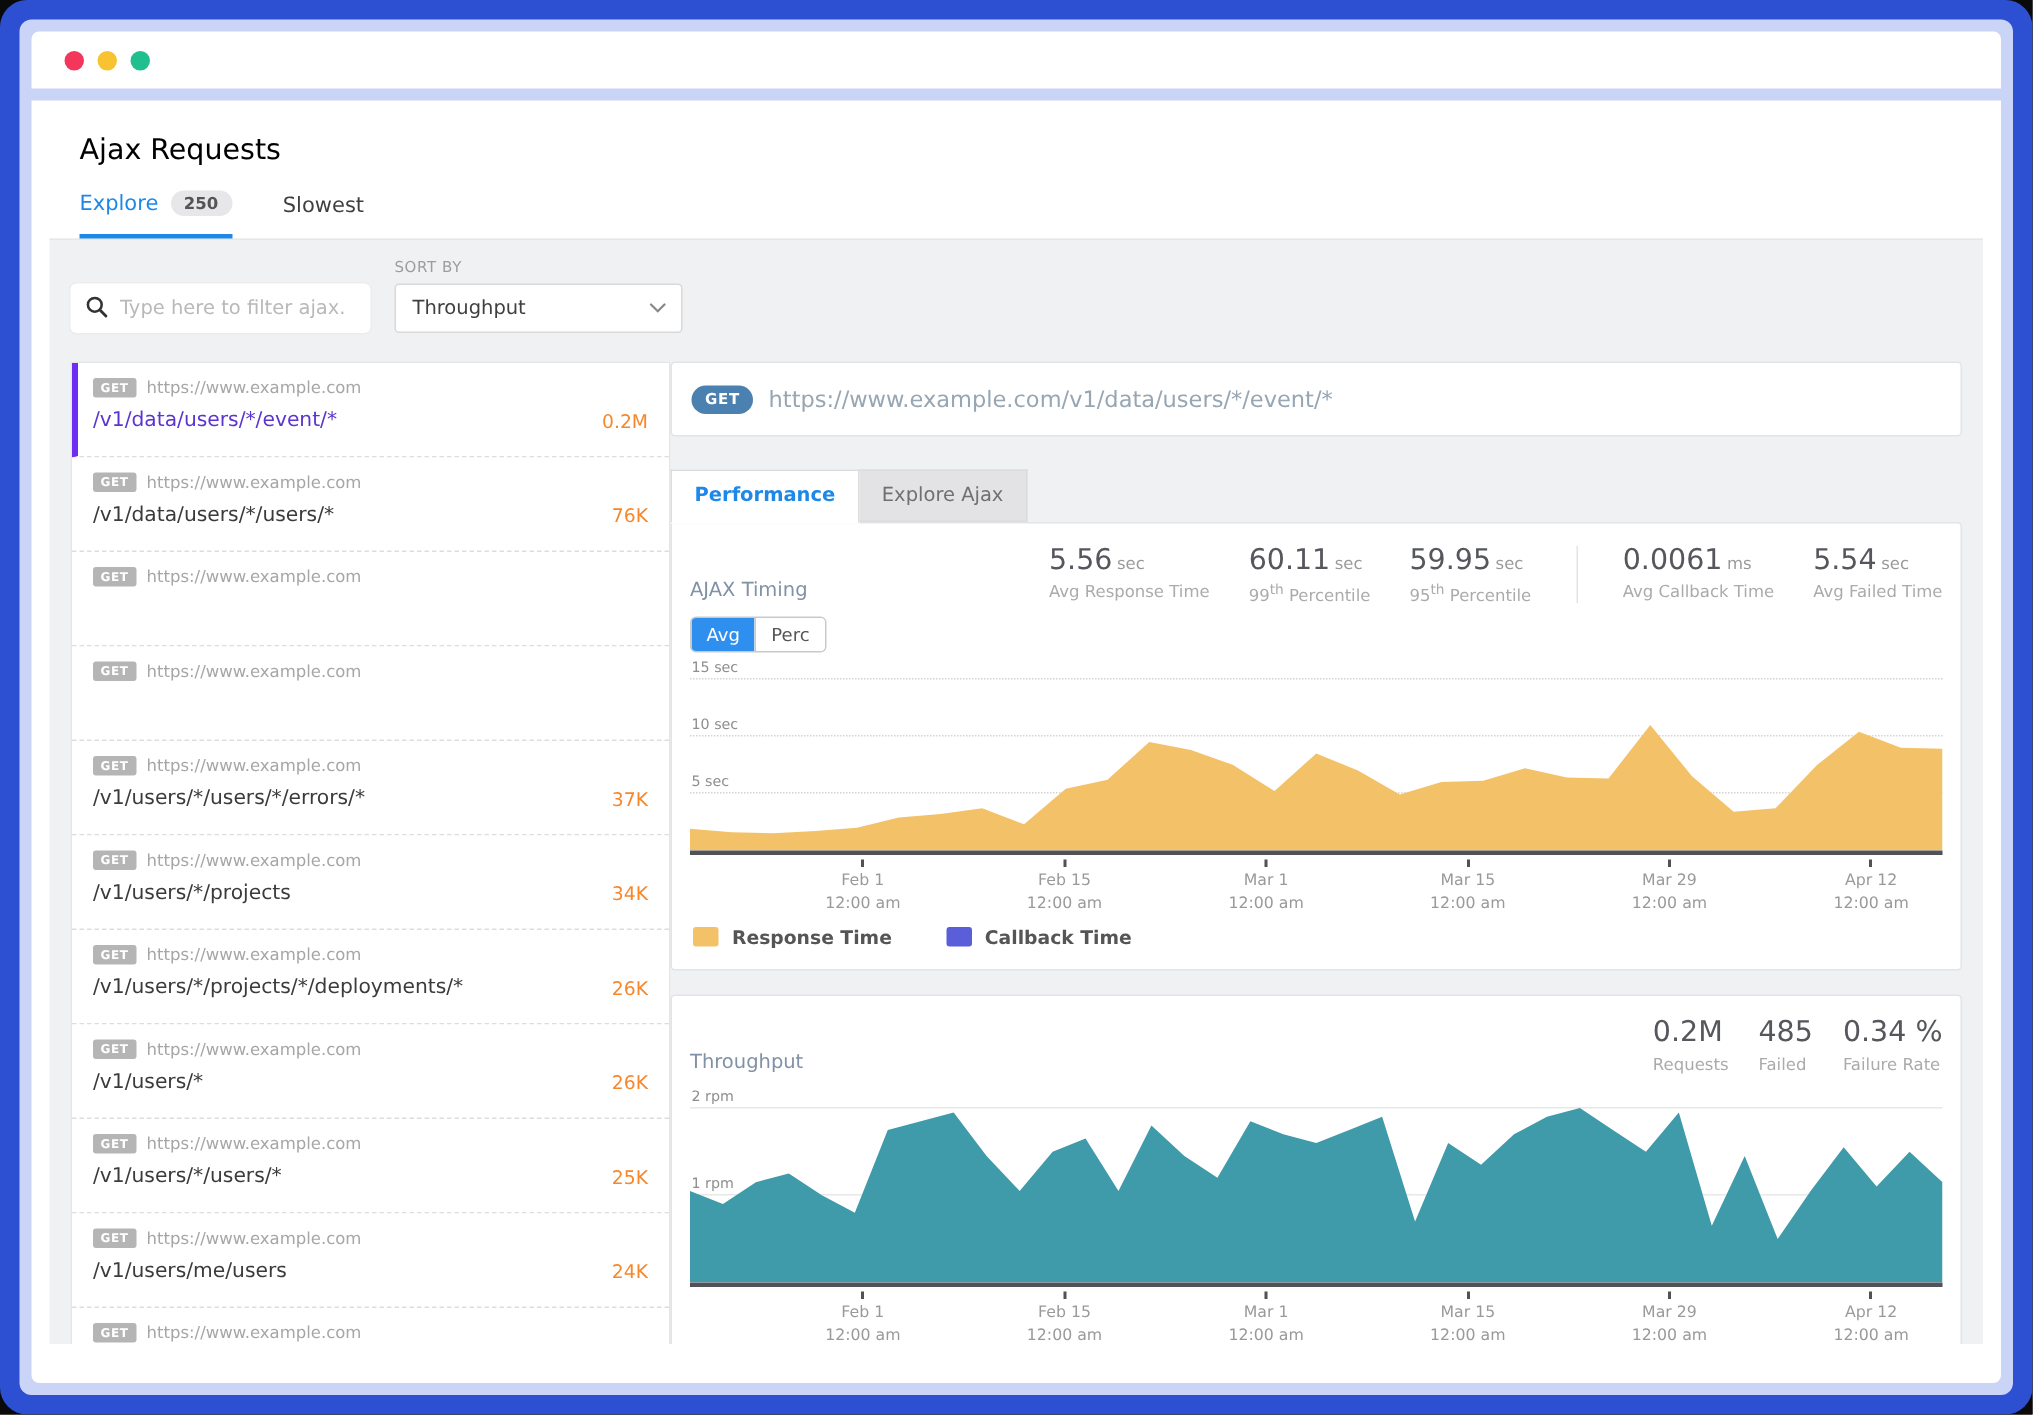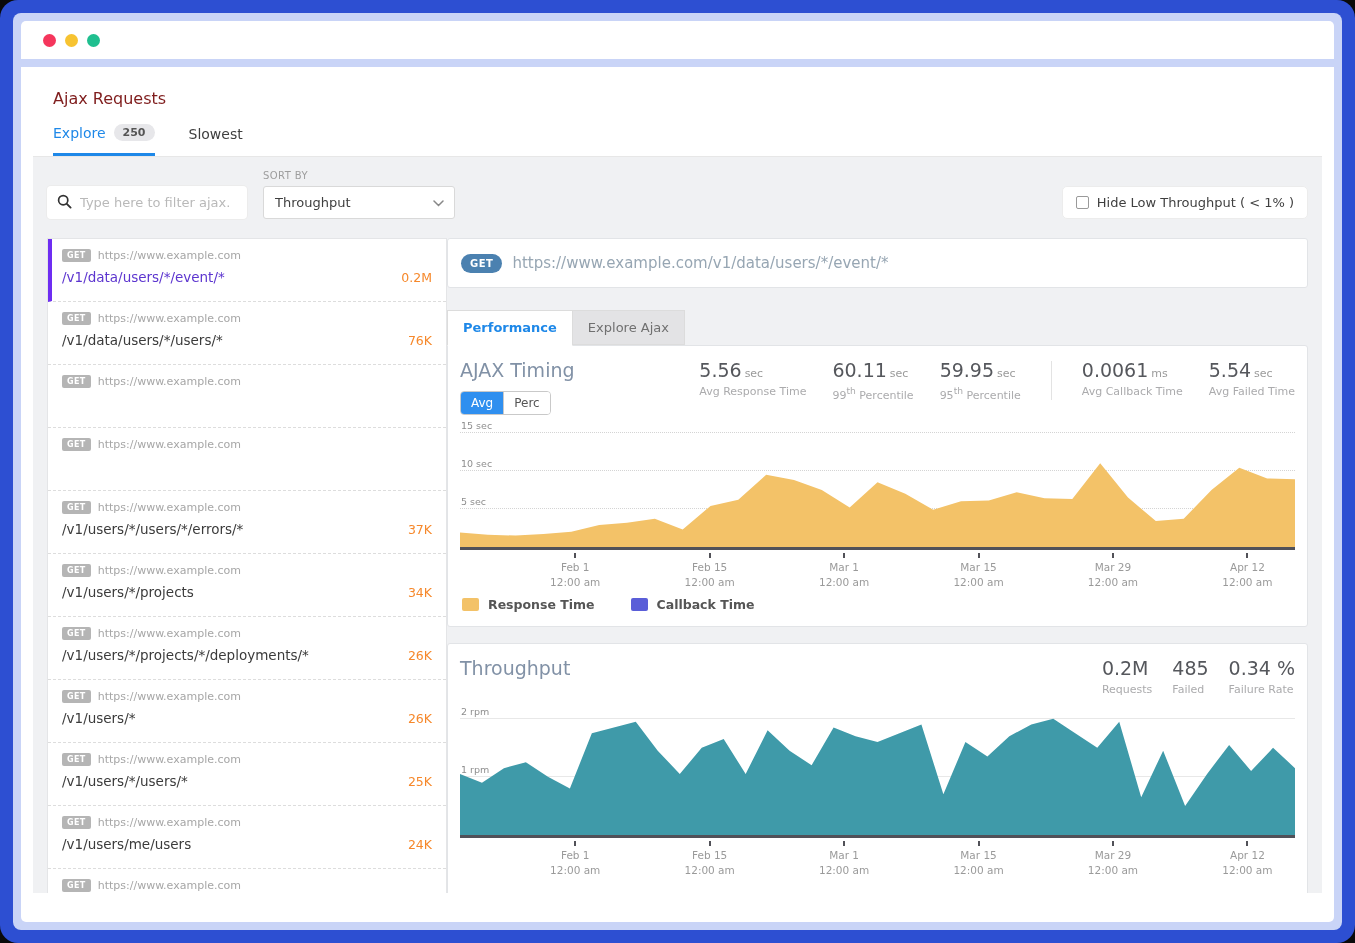--- a/index.html
+++ b/index.html
@@ -6,21 +6,21 @@
   html,body { background:#0a0a0a; }
   body { font-family:"DejaVu Sans","Liberation Sans",sans-serif; }
 
   .frame { width:1355px; height:943px; background:#2d4fd2; border-radius:18px; padding:13px; }
   .inner { background:#c9d4f7; border-radius:8px; height:100%; padding:8px; display:flex; flex-direction:column; }
   .titlebar { background:#fff; border-radius:5px 5px 0 0; height:38px; flex:none; display:flex; align-items:center; padding-left:22px; }
   .dots { display:flex; gap:9px; }
   .dot { width:13px; height:13px; border-radius:50%; }
   .content { background:#fff; border-radius:0 0 5px 5px; flex:1; margin-top:8px; overflow:hidden; padding:0 32px; }
 
-  .page-title { font-size:16px; color:#7f1d1d; margin-top:22px; }
+  .page-title { font-size:19px; color:#000000; margin-top:22px; }
 
   .main-tabs { display:flex; align-items:center; margin-top:16px; gap:34px; }
   .main-tab { font-size:14px; color:#3f3f3f; padding-bottom:12px; cursor:pointer; display:flex; align-items:center; gap:8px; }
   .main-tab.active { color:#1e88e8; border-bottom:3px solid #1e88e8; }
   .count-badge { background:#e7e7ea; color:#555; font-size:11px; font-weight:bold; border-radius:9px; padding:2px 9px; }
 
   .panel { background:#f0f1f3; border-top:1px solid #e7e7e7; margin:0 -20px; padding:13px 14px; height:737px; overflow:hidden; }
 
   .toolbar { display:flex; align-items:flex-end; }
   .search-box { position:relative; width:200px; }
@@ -54,21 +54,21 @@
   .detail-tabs { display:flex; margin-top:22px; }
   .detail-tab { font-size:13px; padding:9px 15px; border:1px solid #dcdcdc; cursor:pointer; }
   .detail-tab.active { background:#fff; color:#1e88e8; font-weight:bold; border-bottom:1px solid #fff; margin-bottom:-1px; z-index:2; position:relative; }
   .detail-tab.inactive { background:#e3e3e5; color:#707070; border-left:none; }
 
   .card { background:#fff; border:1px solid #e2e4e7; padding:13px 12px 10px 12px; }
   .perf-card { border-radius:0 3px 3px 3px; }
   .tp-card { margin-top:16px; border-radius:3px; height:268px; overflow:hidden; }
 
   .card-head { display:flex; align-items:flex-start; }
-  .section-title { font-size:19px; color:#8191a6; }
+  .section-title { font-size:13px; color:#8191a6;margin-top:24px; }
   .toggle { display:inline-flex; margin-top:10px; border:1px solid #c9c9c9; border-radius:4px; overflow:hidden; }
   .toggle-btn { font-size:12px; padding:4px 10px; cursor:pointer; }
   .toggle-btn.on { background:#2f8fef; color:#fff; }
   .toggle-btn.off { background:#fff; color:#555; border-left:1px solid #c9c9c9; }
 
   .stats { margin-left:auto; display:flex; gap:26px; }
   .stat { text-align:left; }
   .stat-value { font-size:19px; color:#55575c; }
   .stat-unit { font-size:11px; color:#9a9a9a; margin-left:3px; }
   .stat-label { font-size:11px; color:#ababad; margin-top:4px; }
@@ -133,26 +133,20 @@
             <div class="sort-label">SORT BY</div>
             <div class="select">
               <span>Throughput</span>
               <span>
                 <svg width="11" height="7" viewBox="0 0 11 7">
                     <path d="M1 1l4.5 4.5L10 1" fill="none" stroke="#888" stroke-width="1.5" stroke-linecap="round"></path>
                   </svg>
               </span>
             </div>
           </div>
-          <div class="toolbar-right">
-            <div class="hide-low">
-              <span class="checkbox"></span>
-              <span>Hide Low Throughput ( &lt; 1% )</span>
-            </div>
-          </div>
         </div>
 
         <div class="cols">
 
           <div class="list-col">
 
             <div class="list-item selected">
               <div class="li-line1">
                   <span class="method-badge">GET</span>
                   <span class="li-host">https://www.example.com</span>

